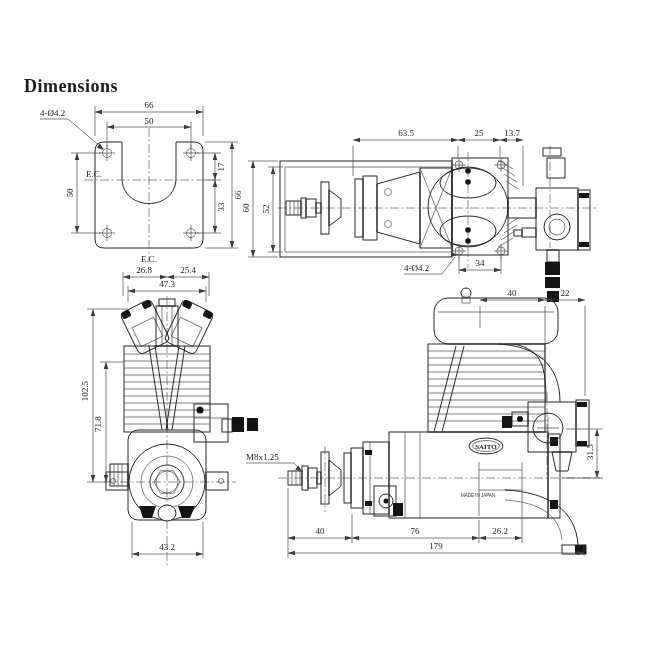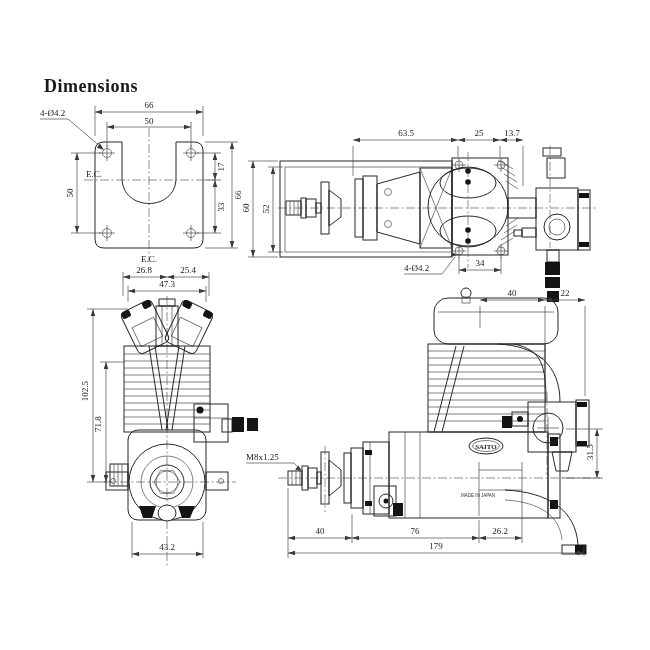--- a/index.html
+++ b/index.html
@@ -1,18 +1,18 @@
 <!DOCTYPE html>
 <html><head>
 <meta charset="utf-8">
 <style>
   html,body{margin:0;padding:0;background:#fff;}
   #canvas{position:relative;width:650px;height:650px;background:#ffffff;overflow:hidden;
           font-family:"Liberation Serif",serif;}
-  #title{position:absolute;left:44px;top:76px;font-size:18px;font-weight:bold;color:#1a1a1a;
+  #title{position:absolute;left:24px;top:76px;font-size:18px;font-weight:bold;color:#1a1a1a;
          letter-spacing:.5px;}
   svg{position:absolute;left:0;top:0;}
   .o  {fill:none;stroke:#262626;stroke-width:1;}
   .o2 {fill:none;stroke:#3d3d3d;stroke-width:.65;}
   .ow {fill:#fff;stroke:#262626;stroke-width:1;}
   .d  {fill:none;stroke:#4a4a4a;stroke-width:.7;}
   .cl {fill:none;stroke:#555;stroke-width:.65;stroke-dasharray:9 2.5 2 2.5;}
   .ar {fill:#3a3a3a;stroke:none;}
   .bk {fill:#141414;stroke:none;}
   text.t{font-family:"Liberation Serif",serif;font-size:9px;fill:#222;text-anchor:middle;}

